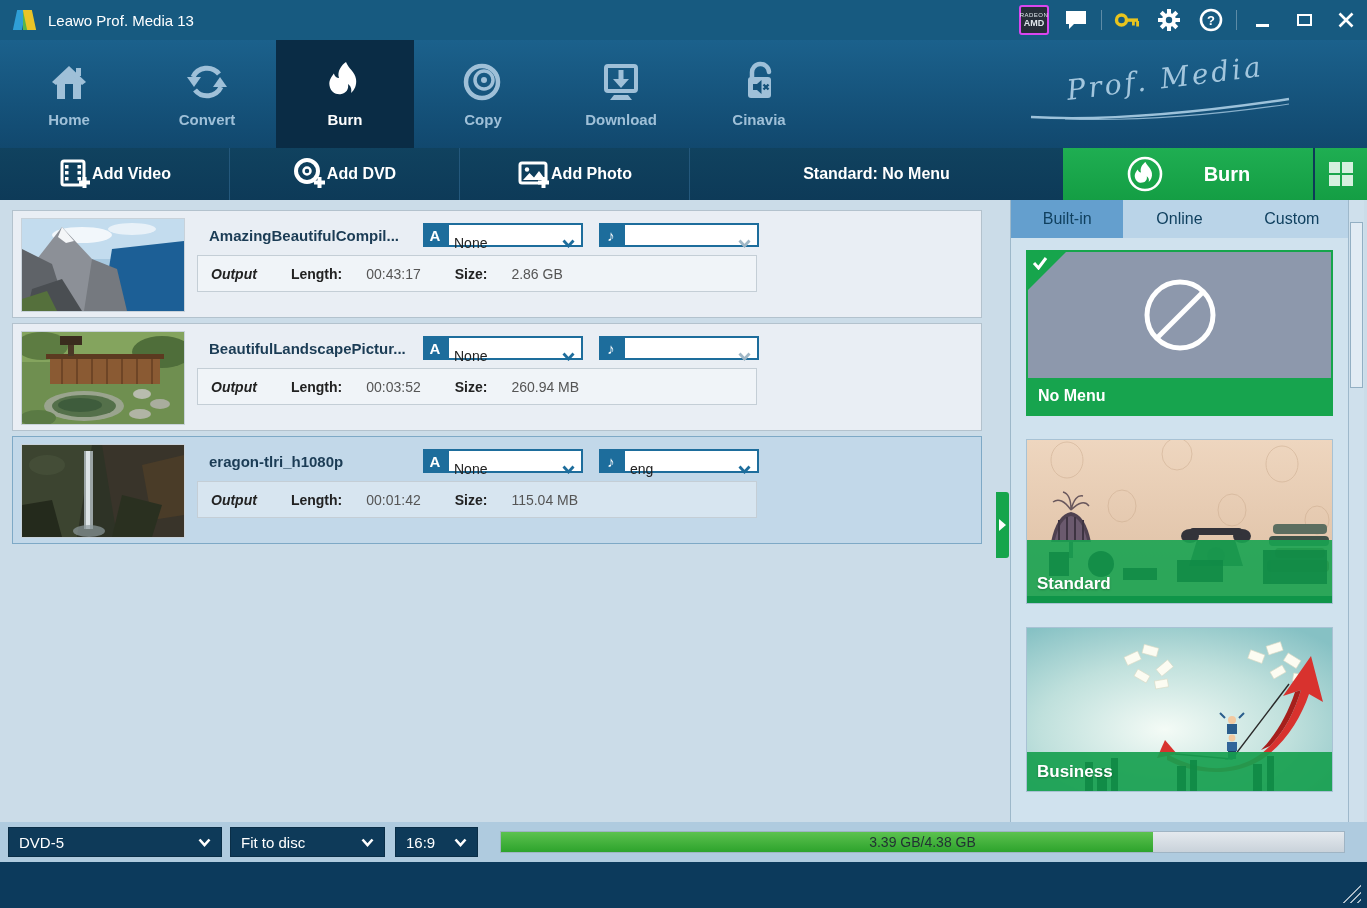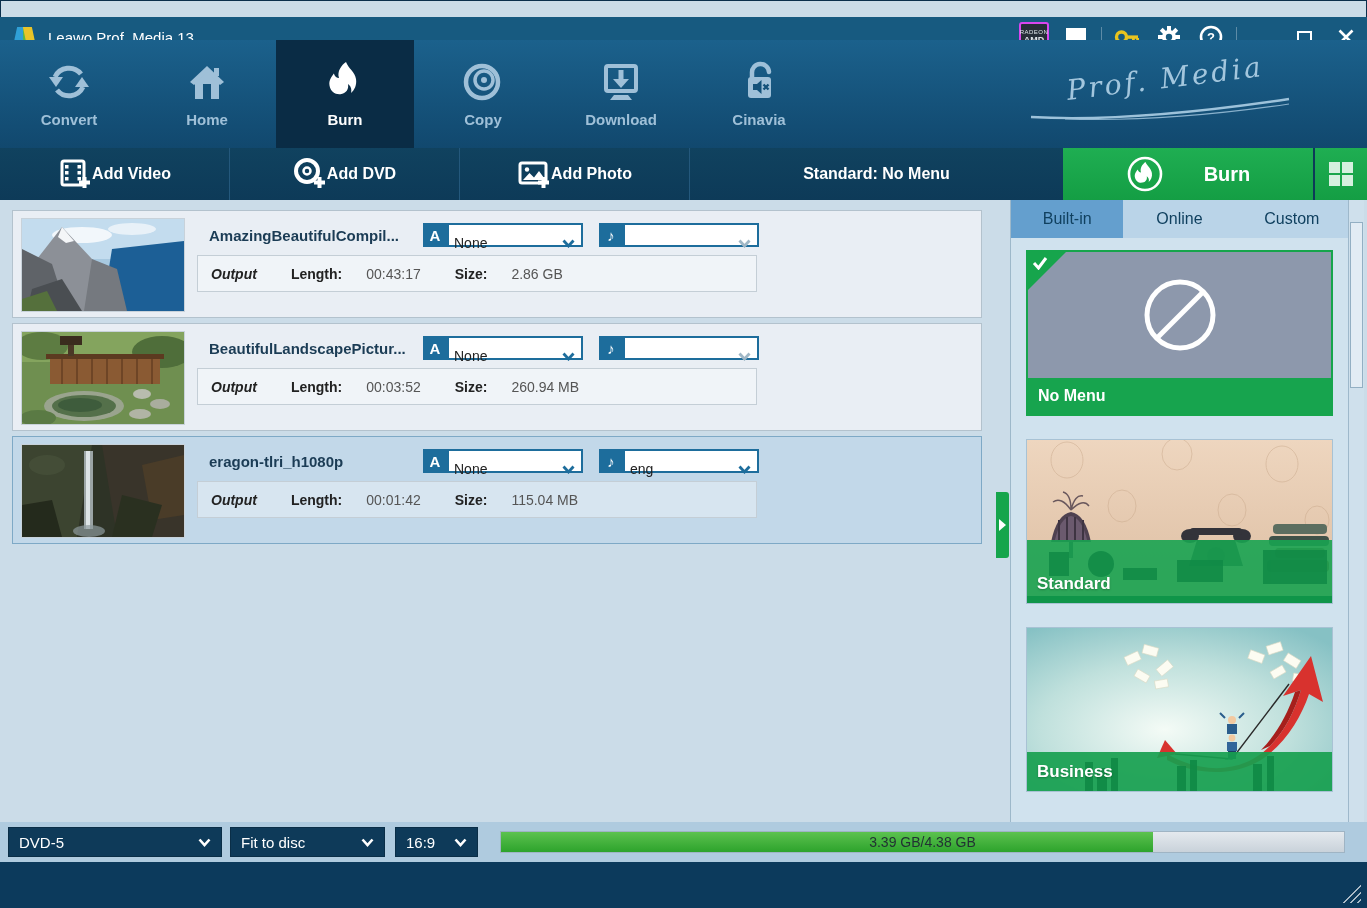--- a/index.html
+++ b/index.html
@@ -1,21 +1,21 @@
 <!DOCTYPE html>
 <html><head>
 <meta charset="utf-8">
 <style>
   * { margin:0; padding:0; box-sizing:border-box; }
   html,body { width:1367px; height:908px; overflow:hidden; }
   body { font-family:"Liberation Sans", sans-serif; }
   .window { position:relative; width:1367px; height:908px; background:#cbdce8; box-shadow:inset 0 0 0 1px #0a2f4c; }
 
   
-  .titlebar { position:absolute; left:0; top:17px; width:1367px; height:40px; background:#175a80; display:flex; align-items:center; }
+  .titlebar { position:absolute; left:0; top:0; width:1367px; height:40px; background:#175a80; display:flex; align-items:center; }
   .app-logo { width:26px; height:24px; margin:0 10px 0 12px; position:relative; }
   .app-logo .b1 { position:absolute; left:3px; top:2px; width:9px; height:20px; background:#2f9fd6; transform:skewX(-12deg); }
   .app-logo .b2 { position:absolute; left:13px; top:2px; width:9px; height:20px; background:#e9c428; transform:skewX(12deg); }
   .app-logo .b3 { position:absolute; left:11px; top:4px; width:4px; height:18px; background:#58b54a; }
   .app-title { color:#ffffff; font-size:15px; font-weight:500; }
   .tb-right { position:absolute; right:0; top:0; height:40px; display:flex; align-items:center; }
   .tb-btn { width:42px; height:40px; display:flex; align-items:center; justify-content:center; cursor:pointer; }
   .amd-badge { width:30px; height:30px; background:#262e38; border:2px solid #d946ef; border-radius:3px; display:flex; flex-direction:column; align-items:center; justify-content:center; color:#dfe5ea; }
   .amd-badge .l1 { font-size:6px; letter-spacing:.5px; }
   .amd-badge .l2 { font-size:9px; font-weight:bold; }
@@ -156,38 +156,38 @@
       <div class="tb-btn">
         <svg width="16" height="16" viewBox="0 0 16 16">
             <path d="M1.5 1.5 L14.5 14.5 M14.5 1.5 L1.5 14.5" stroke="#ffffff" stroke-width="2.6"></path>
           </svg>
       </div>
     </div>
   </div>
 
   <div class="nav">
     <div class="nav-item">
+      <svg width="44" height="44" viewBox="0 0 44 44" fill="currentColor">
+        <rect x="29" y="8" width="5" height="8"></rect>
+        <path d="M5 22 L22 6 L39 22 L35 25 L22 13 L9 25 Z"></path>
+        <path d="M10 23 L22 12 L34 23 L34 39 L10 39 Z"></path>
+        <rect x="18" y="24" width="8" height="15" fill="#14527a"></rect>
+      </svg>
+      <div class="lbl">Home</div>
+    </div>
+    <div class="nav-item">
       <svg width="44" height="44" viewBox="0 0 44 44">
         <g fill="none" stroke="currentColor" stroke-width="5">
           <path d="M34 14 A15.5 15.5 0 0 0 8 17"></path>
           <path d="M10 30 A15.5 15.5 0 0 0 36 27"></path>
         </g>
         <polygon points="2,17 16,17 9,27" fill="currentColor"></polygon>
         <polygon points="42,27 28,27 35,17" fill="currentColor"></polygon>
       </svg>
       <div class="lbl">Convert</div>
-    </div>
-    <div class="nav-item">
-      <svg width="44" height="44" viewBox="0 0 44 44" fill="currentColor">
-        <rect x="29" y="8" width="5" height="8"></rect>
-        <path d="M5 22 L22 6 L39 22 L35 25 L22 13 L9 25 Z"></path>
-        <path d="M10 23 L22 12 L34 23 L34 39 L10 39 Z"></path>
-        <rect x="18" y="24" width="8" height="15" fill="#14527a"></rect>
-      </svg>
-      <div class="lbl">Home</div>
     </div>
     <div class="nav-item active">
       <svg width="44" height="44" viewBox="0 0 44 44">
         <path d="M23 2 c2.5 6.5 9 10 10 17 c1 6 -1.5 11 -5 14 c1.2 -4.5 -.8 -7.5 -3 -9 c1 5.5 -2 9 -6.5 10 c-5.5 1.2 -11 -2.2 -12 -8.5 c-.9 -5.5 2.2 -8.8 4.3 -12 c1 3.2 3 4.4 5.2 4.5 c-2.2 -6.5 2.5 -13 7 -16 z" fill="currentColor"></path>
       </svg>
       <div class="lbl">Burn</div>
     </div>
     <div class="nav-item">
       <svg width="44" height="44" viewBox="0 0 44 44">
         <circle cx="21" cy="22" r="16" fill="none" stroke="currentColor" stroke-width="4.5"></circle>

